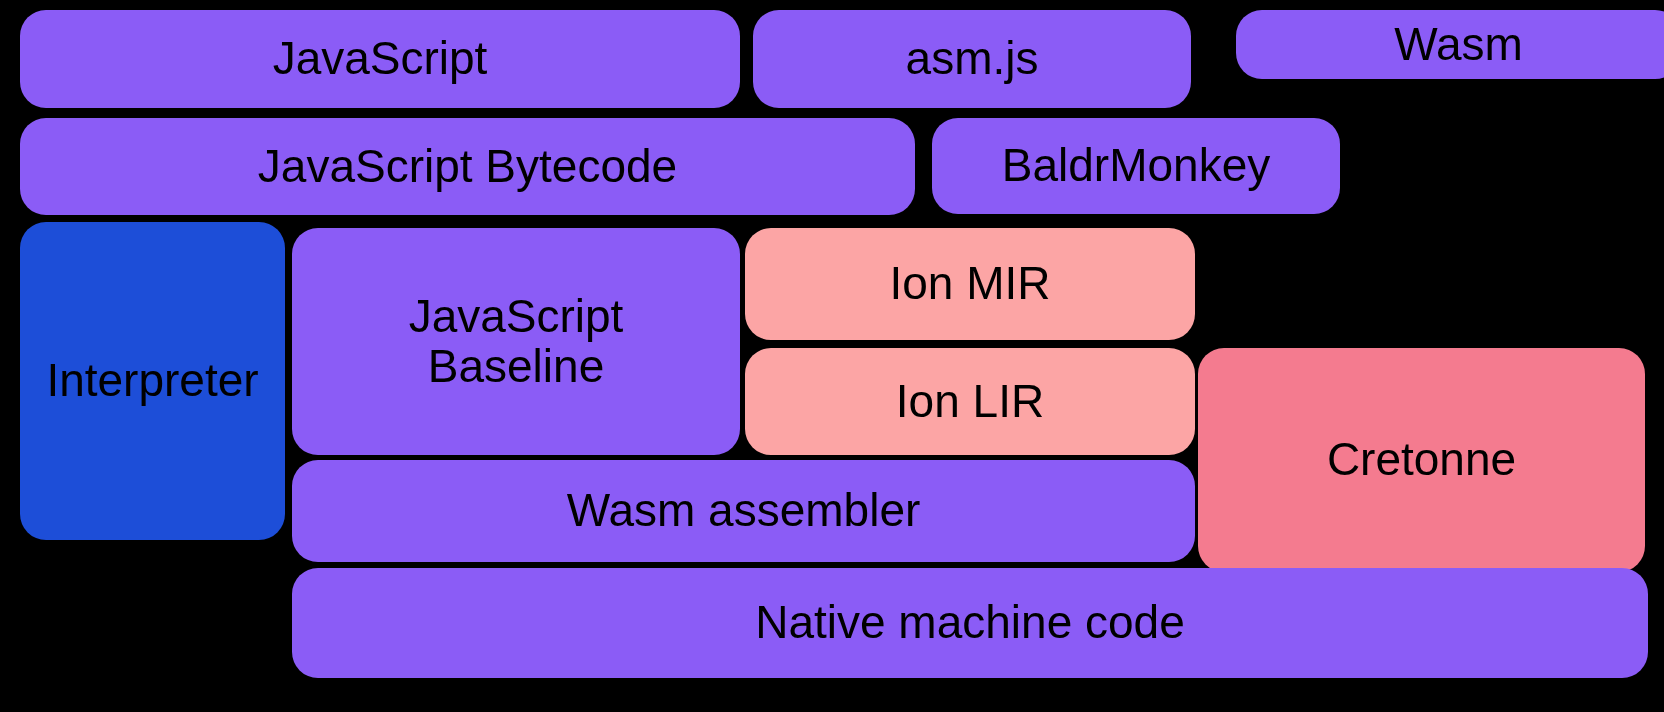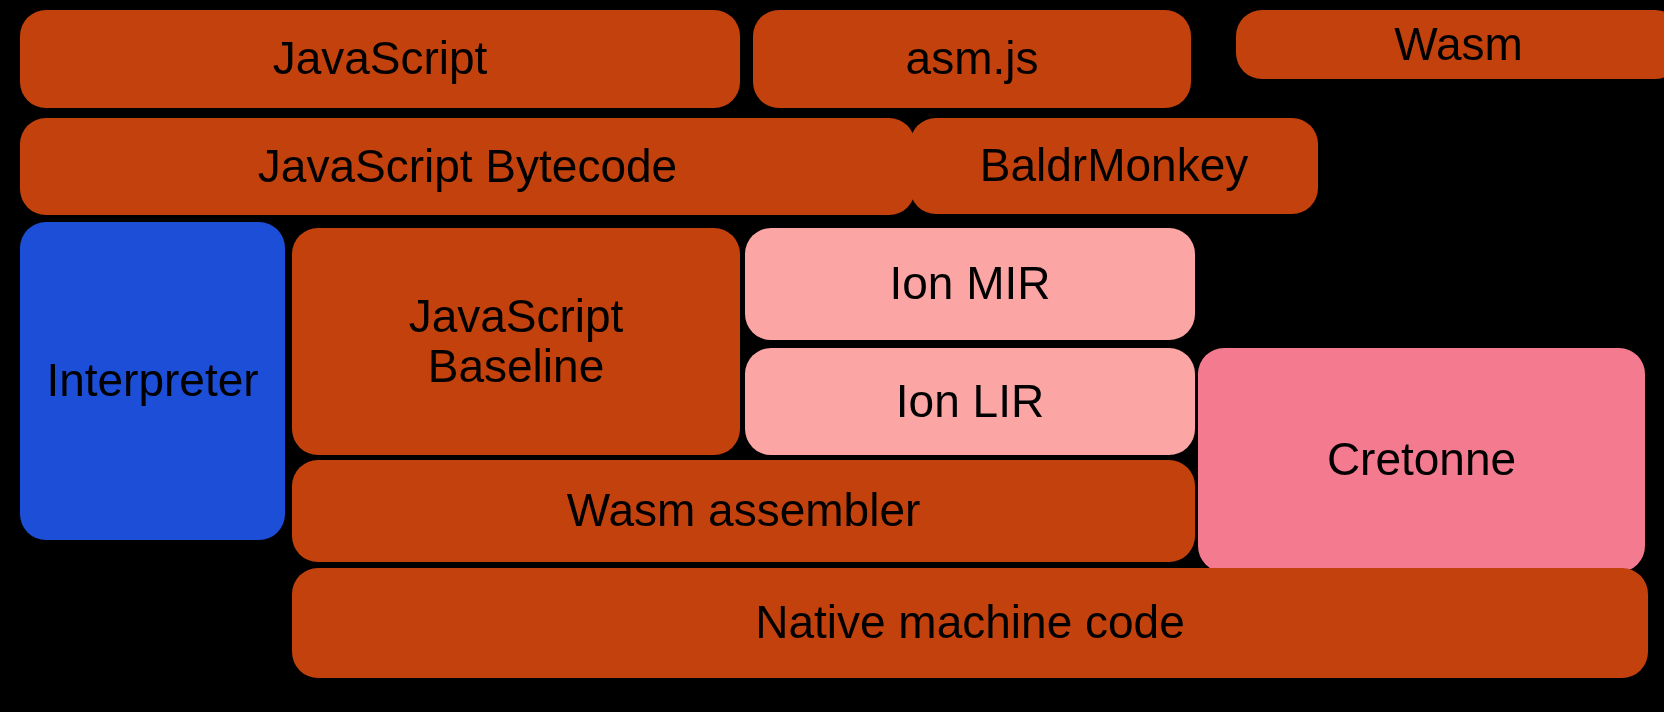--- a/index.html
+++ b/index.html
@@ -27,39 +27,39 @@
     border-radius: 26px;
     color: #000000;
     font-size: 46px;
     line-height: 1.08;
     font-weight: 400;
     letter-spacing: 0px;
     white-space: pre-line;
     padding: 0 8px;
     -webkit-font-smoothing: antialiased;
   }
-  .fill-white  { background: #c2410c; }
+  .fill-white  { background: #8b5cf6; }
   .fill-gray   { background: #1d4ed8; }
   .fill-green  { background: #fca5a5; }
   .fill-pink   { background: #f47b8f; }
 </style>
 </head>
 <body>
 
 <div id="canvas">
 
   <div class="node fill-white" style="left:20px;  top:10px;  width:720px; height:98px;">JavaScript</div>
 
   <div class="node fill-white" style="left:753px; top:10px;  width:438px; height:98px;">asm.js</div>
 
   <div class="node fill-white" style="left:1236px;top:10px;  width:445px; height:69px;">Wasm</div>
 
   <div class="node fill-white" style="left:20px;  top:118px; width:895px; height:97px;">JavaScript Bytecode</div>
 
-  <div class="node fill-white" style="left:910px; top:118px; width:408px; height:96px;">BaldrMonkey</div>
+  <div class="node fill-white" style="left:932px; top:118px; width:408px; height:96px;">BaldrMonkey</div>
 
   <div class="node fill-gray" style="left:20px;  top:222px; width:265px; height:318px;">Interpreter</div>
 
   <div class="node fill-white" style="left:292px; top:228px; width:448px; height:227px;">JavaScript
 Baseline</div>
 
   <div class="node fill-green" style="left:745px; top:228px; width:450px; height:112px;">Ion MIR</div>
 
   <div class="node fill-green" style="left:745px; top:348px; width:450px; height:107px;">Ion LIR</div>
 

